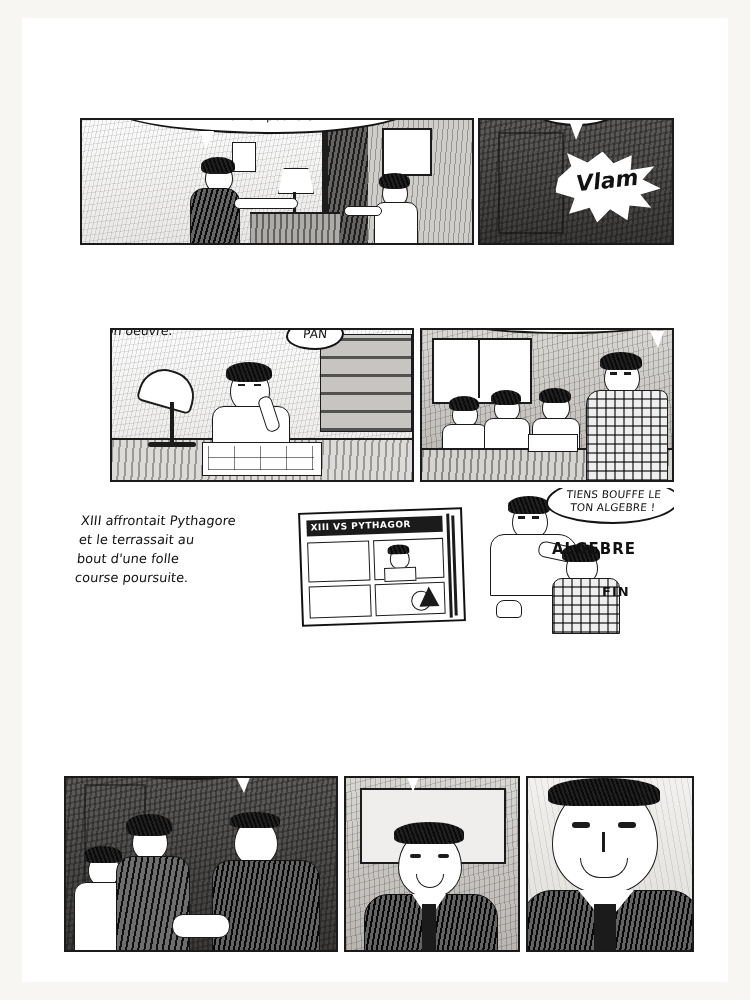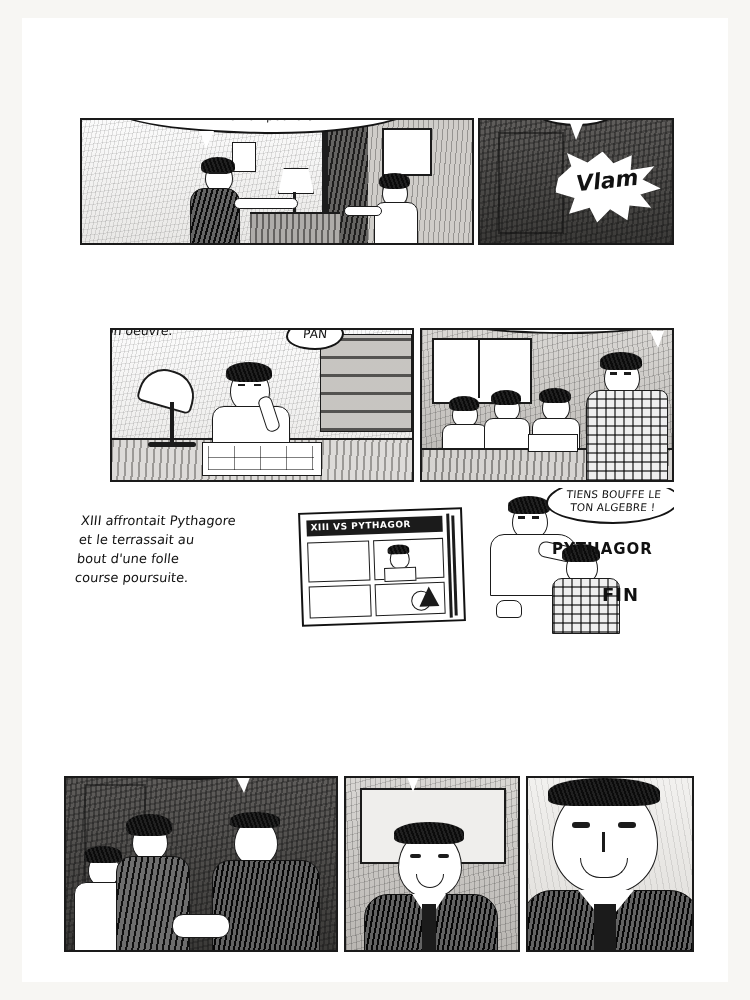--- a/index.html
+++ b/index.html
@@ -318,22 +318,22 @@
       <div class="head" style="left:92px;top:62px;width:30px;height:32px;"></div>
       <div class="hair-dark" style="left:88px;top:56px;width:38px;height:18px;border-radius:50% 50% 25% 25%;"></div>
       <div class="plaid" style="left:78px;top:90px;width:66px;height:54px;border-radius:10px 10px 0 0;"></div>
       <div style="position:absolute;left:22px;top:112px;width:24px;height:16px;background:#fff;border:1.6px solid #1b1b1b;border-radius:8px 8px 4px 4px;"></div>
 
       <div class="balloon" style="left:72px; top:-10px; width:134px; height:46px;">
         <div class="txt" style="font-size:10.5px;">TIENS BOUFFE LE
 TON ALGEBRE !</div>
         <div class="tail" style="left:8px; bottom:-12px; border-width:14px 10px 0 4px; border-color:#fff transparent transparent transparent;"></div>
       </div>
-      <div class="sfx" style="left:78px; top:52px; font-size:15px; letter-spacing:1px;">PYTHAGOR</div>
-      <div class="sfx" style="left:128px; top:96px; font-size:18px; letter-spacing:1px;">FIN</div>
+      <div class="sfx" style="left:78px; top:52px; font-size:15px; letter-spacing:1px;">ALGEBRE</div>
+      <div class="sfx" style="left:128px; top:96px; font-size:13px; letter-spacing:1px;">FIN</div>
     </div>
 
     <div class="panel" style="left:42px; top:758px; width:270px; height:172px;">
       <div class="art tex-dark"></div>
       <div style="position:absolute;left:18px;top:6px;width:58px;height:110px;border:2px solid #111;opacity:.5;"></div>
 
       <div class="head" style="left:22px;top:74px;width:30px;height:33px;"></div>
       <div class="hair-dark" style="left:18px;top:68px;width:38px;height:17px;border-radius:50% 50% 25% 25%;"></div>
       <div style="position:absolute;left:8px;top:104px;width:54px;height:68px;background:#fff;border:1.8px solid #1b1b1b;border-radius:12px 12px 0 0;"></div>
 

